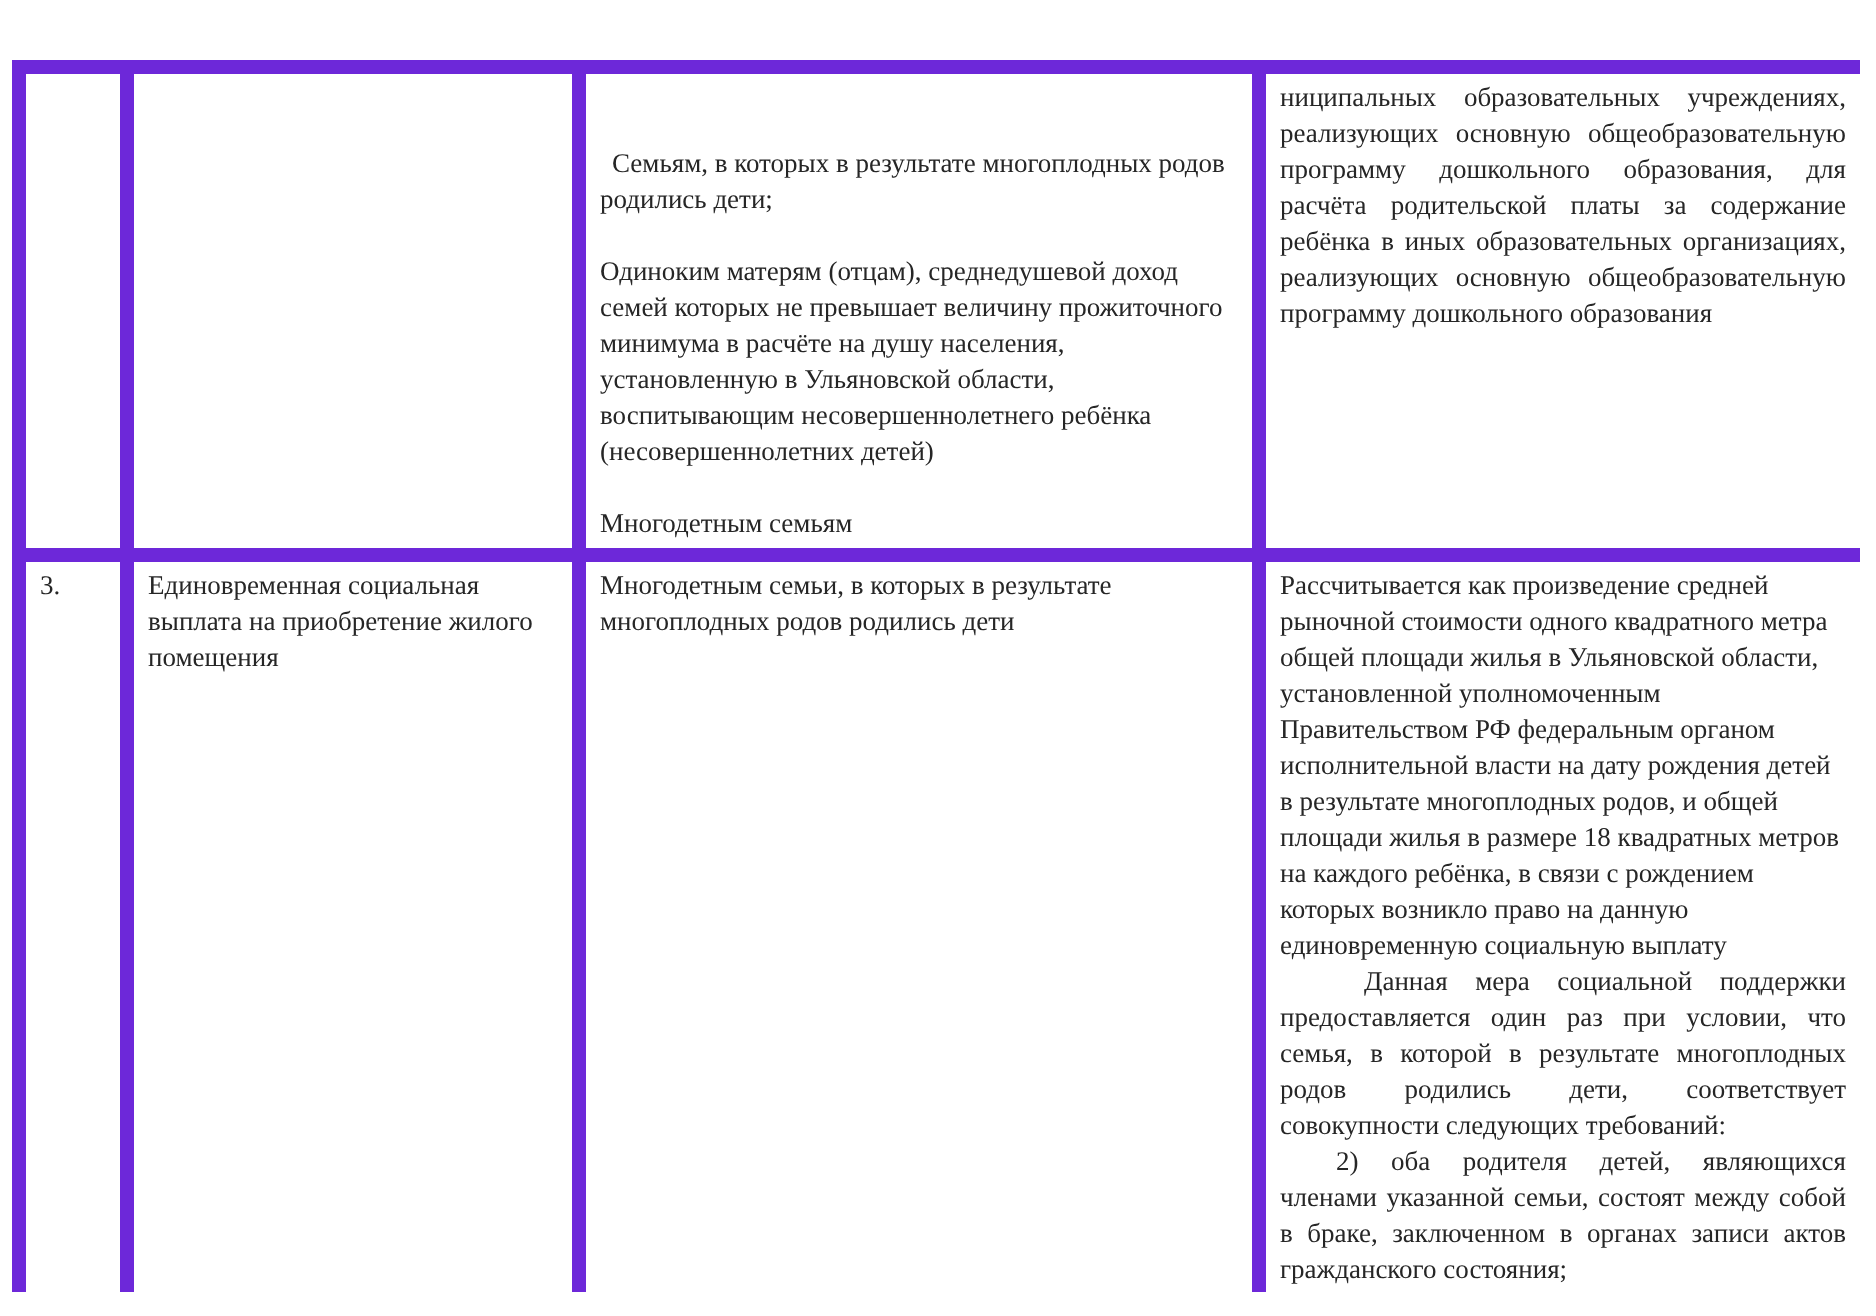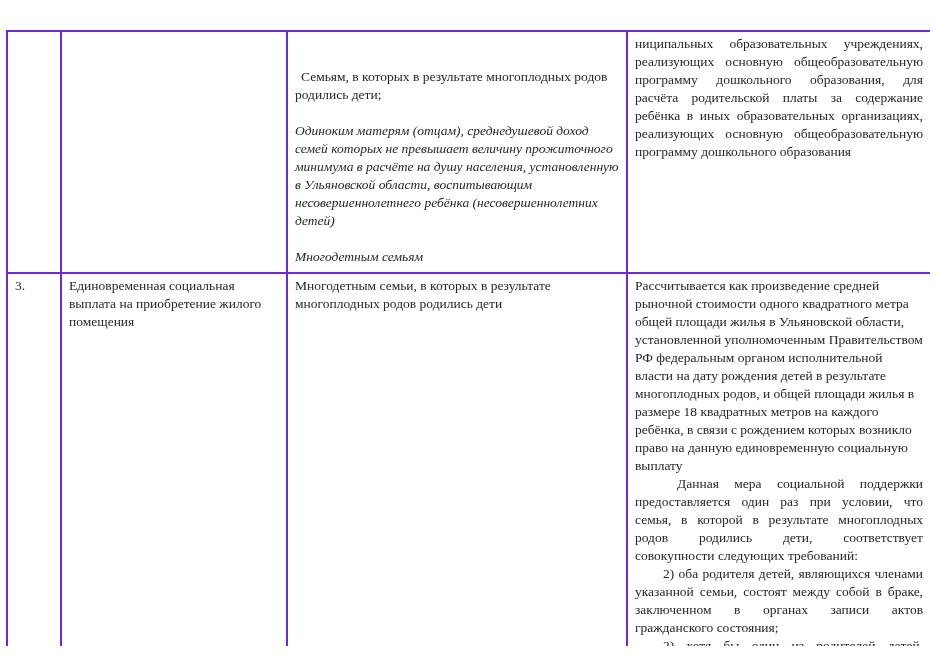--- a/index.html
+++ b/index.html
@@ -27,35 +27,35 @@
     width: 924px; height: 616px;
     overflow: hidden;
   }
   table.doc-table {
     border-collapse: collapse;
     table-layout: fixed;
     width: 924px;
     background: #ffffff;
   }
   table.doc-table td {
-    border: 2px solid #6d28d9;
+    border: 7px solid #6d28d9;
     vertical-align: top;
     padding: 3px 7px 3px 7px;
     font-size: 13.5px;
     line-height: 18px;
     overflow: hidden;
   }
   table.doc-table tr.row-cont  { height: 242px; }
   table.doc-table tr.row-main  { height: 374px; }
   
   table.doc-table { border: 2px solid #444444; }
   td.cell-num   { padding-left: 5px; }
   td.cell-recipients.pad-cont { padding-top: 36px; margin-top: 32px; }
   p { margin: 0; }
-  .gap { margin-top: 18px; font-style: italic; }
+  .gap { margin-top: 18px; }
   .lead-indent { text-indent: 6px; }
   .just { text-align: justify; }
   .ind-lg { text-indent: 42px; text-align: justify; }
   .ind-sm { text-indent: 28px; text-align: justify; }
 </style>
 </head>
 <body>
 
 <div class="page-number">10</div>
 

